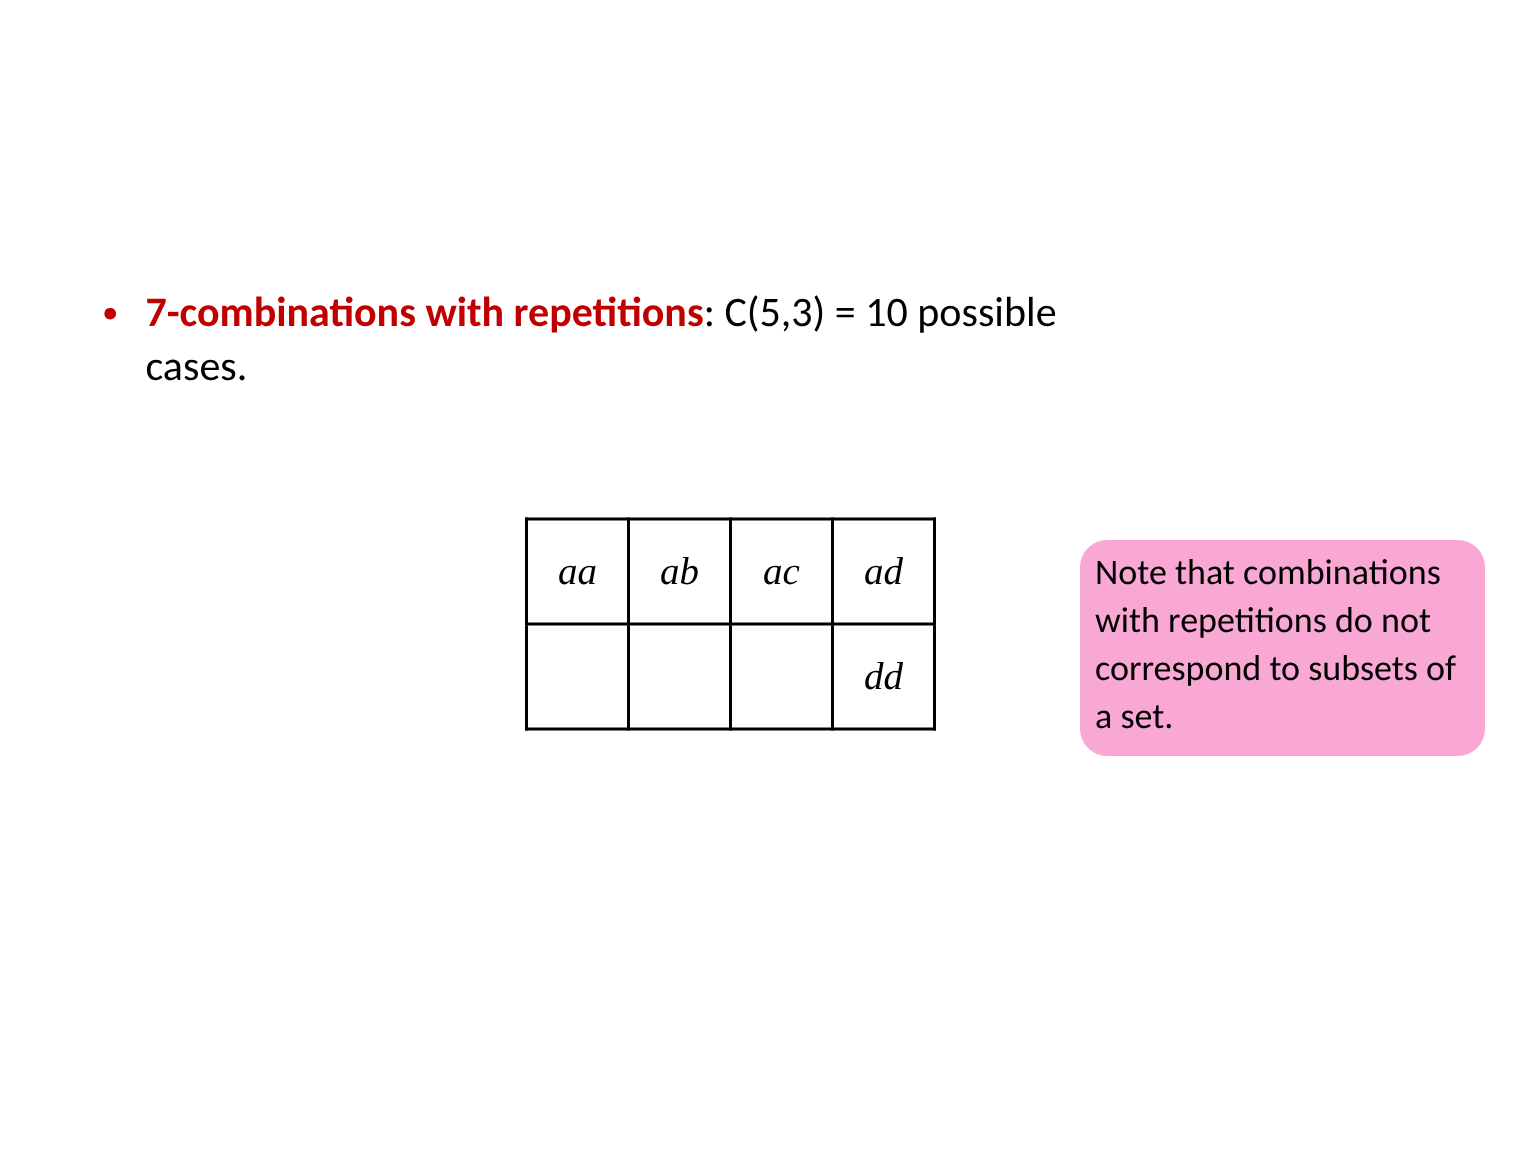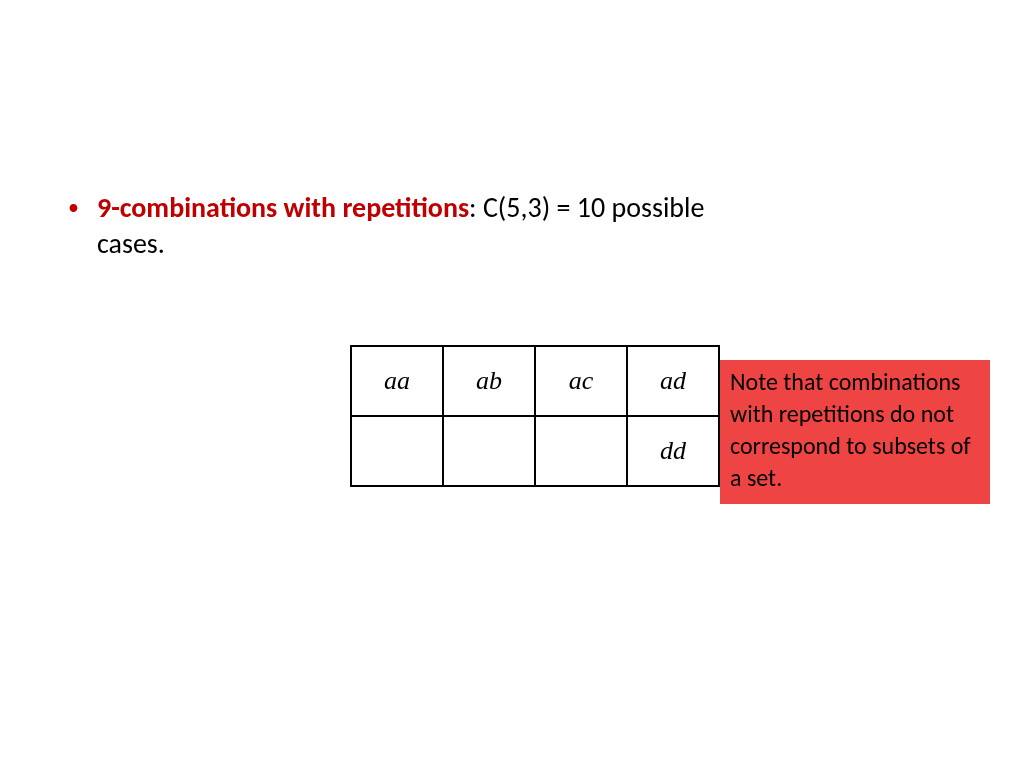--- a/index.html
+++ b/index.html
@@ -40,49 +40,50 @@
   .table-wrap {
     position: absolute;
     left: 350px;
     top: 345px;
   }
   table.grid {
     border-collapse: collapse;
   }
   table.grid td {
     border: 2px solid #000000;
-    width: 92px;
+    width: 68px;
     height: 70px;
     text-align: center;
     vertical-align: middle;
     font-family: "Times New Roman", serif;
     font-style: italic;
     font-size: 26px;
     color: #000000;
   }
   .note-box {
     position: absolute;
     left: 720px;
     top: 360px;
     width: 270px;
-    background: #ef4444;
+    background: #f9a8d4;
     padding: 6px 10px 10px 10px;
     font-size: 24px;
     color: #000000;
     line-height: 32px;
+    border-radius: 18px;
   }
 </style>
 </head>
 <body>
 
 <div class="bullet-block">
   <div class="bullet-row">
     <span class="bullet-dot">•</span>
     <span class="bullet-text">
-      <span class="red-bold">9-combinations with  repetitions</span><span>: C(5,3) = 10 possible cases.</span>
+      <span class="red-bold">7-combinations with  repetitions</span><span>: C(5,3) = 10 possible cases.</span>
     </span>
   </div>
 </div>
 
 <div class="table-wrap">
   <table class="grid">
     <tbody>
         <tr>
       <td>aa</td>
       <td>ab</td>

